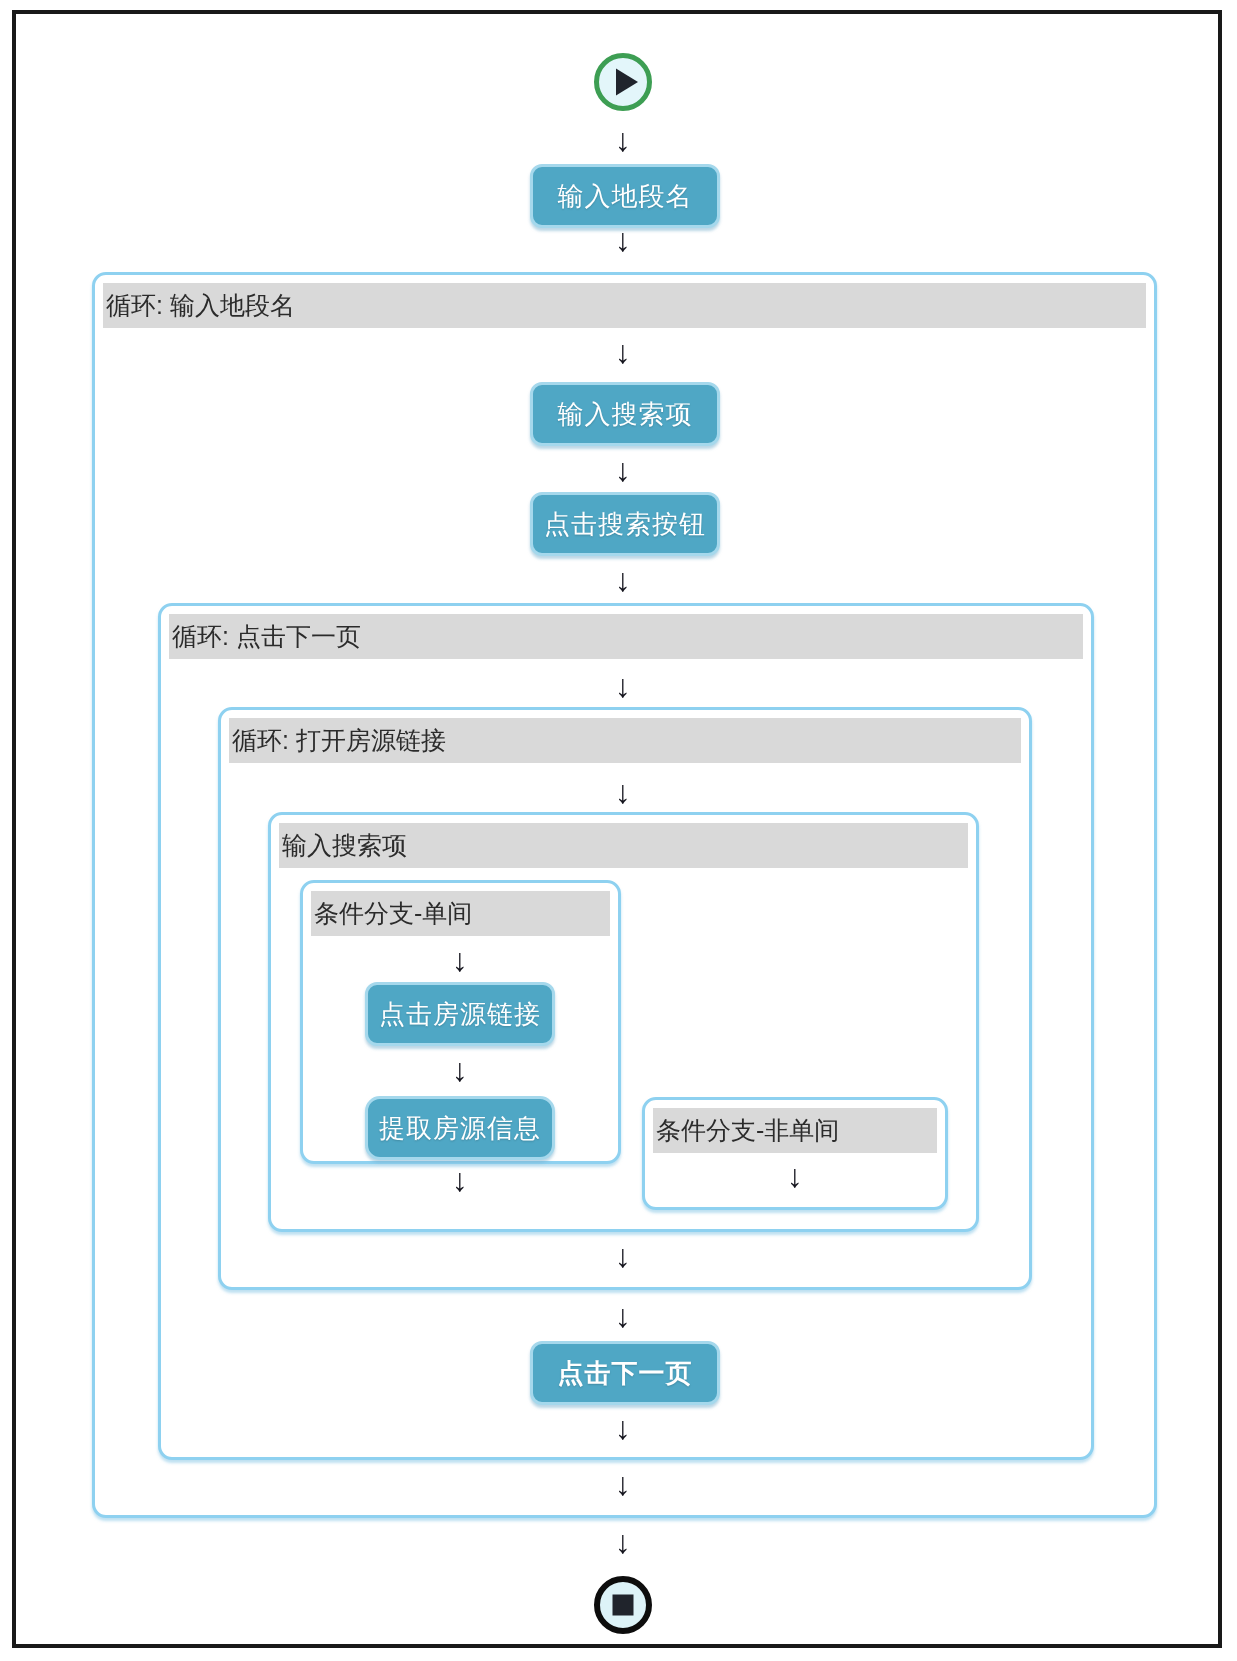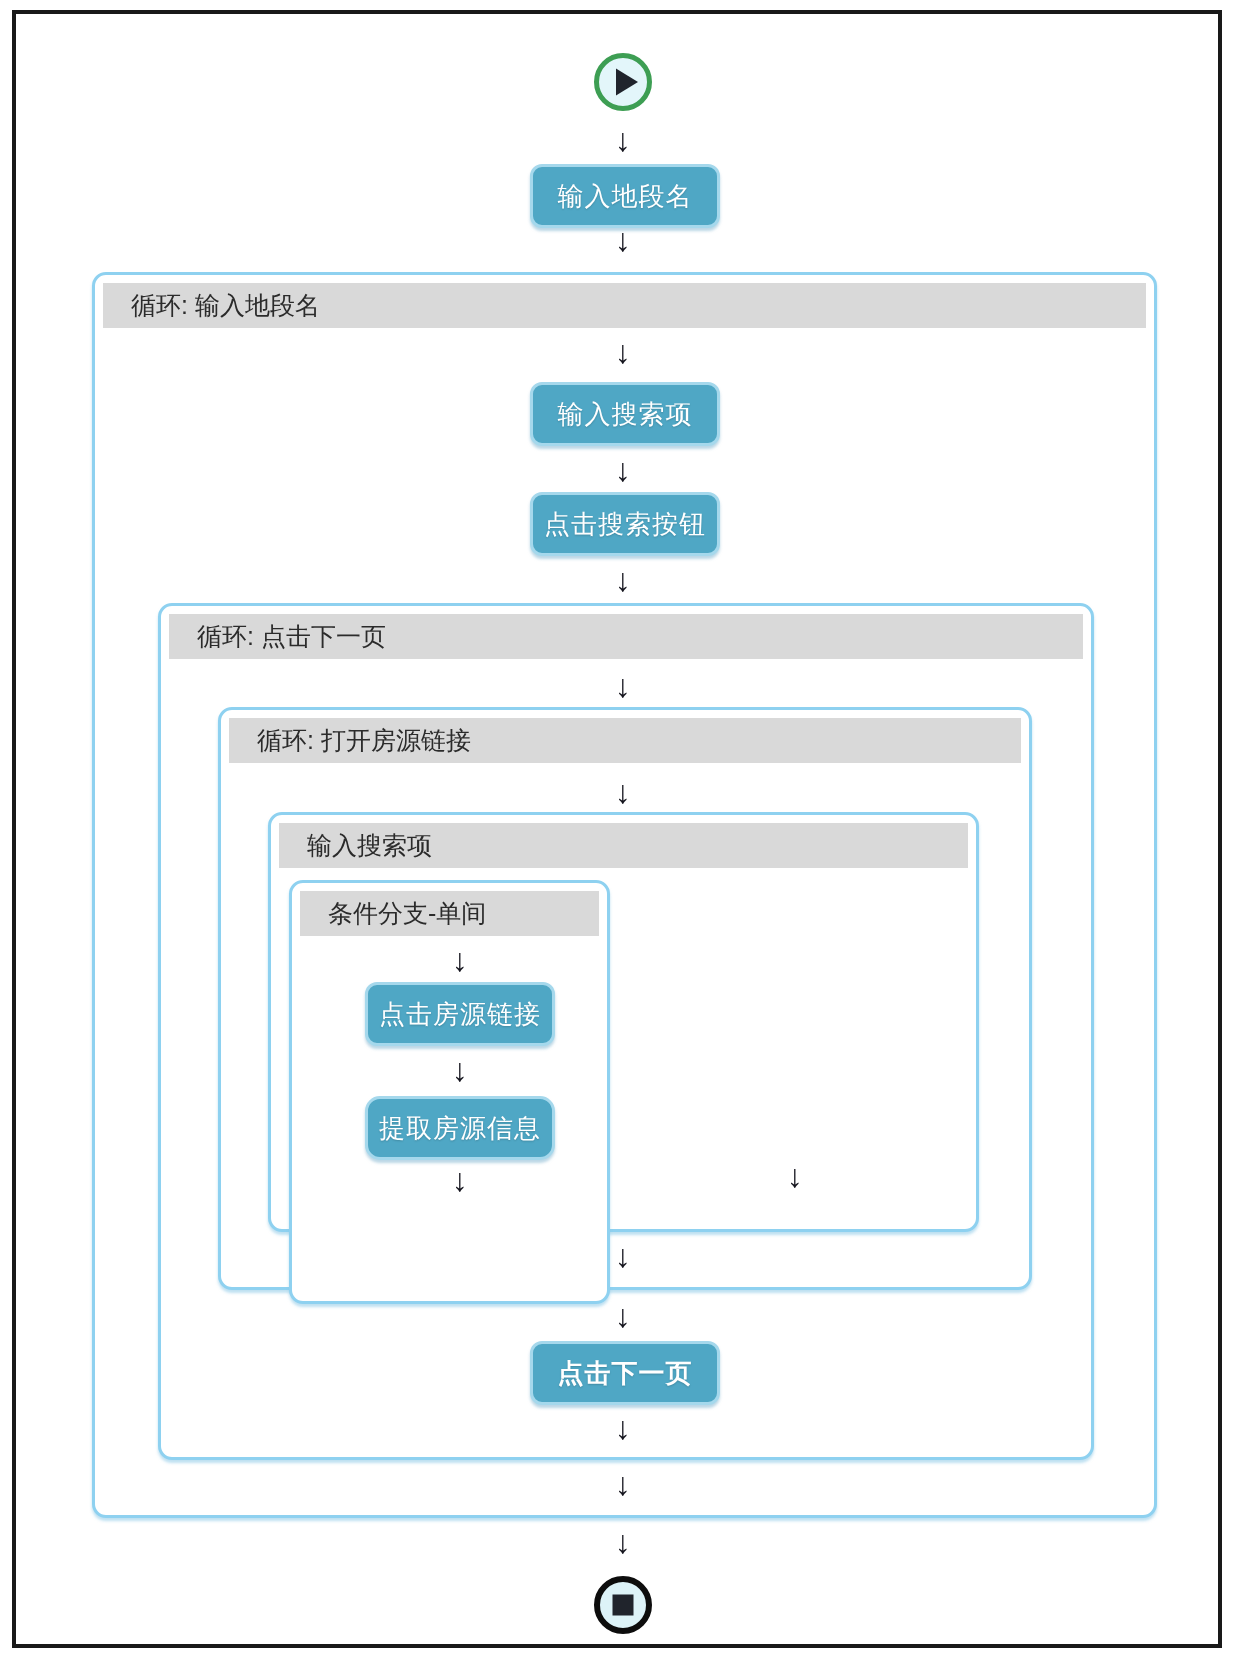--- a/index.html
+++ b/index.html
@@ -11,21 +11,21 @@
     position:absolute; left:12px; top:10px; width:1210px; height:1638px;
     border:4px solid #191919; background:#ffffff;
   }
   .box{
     position:absolute; border:3px solid #8ed1f0; border-radius:14px; background:#ffffff;
     box-shadow:0 3px 3px rgba(137,199,230,.55);
   }
   .bar{
     position:absolute; left:8px; right:8px; top:8px; height:45px;
     background:#d9d9d9; color:#2b2b2b; font-size:25px; line-height:45px;
-    padding-left:28px; white-space:nowrap; overflow:hidden;
+    padding-left:3px; white-space:nowrap; overflow:hidden;
   }
   .btn{
     position:absolute; width:190px; height:64px;
     background:#4fa7c5; border:3px solid #a5d8ec; border-radius:12px;
     color:#ffffff; font-size:26px; letter-spacing:1px;
     display:flex; align-items:center; justify-content:center;
     box-shadow:0 3px 3px rgba(120,175,205,.5);
     text-shadow:0 1px 2px rgba(0,0,0,.18);
     cursor:pointer;
   }
@@ -78,34 +78,37 @@
   <div class="box" style="left:218px; top:707px; width:814px; height:583px;">
     <div class="bar">循环: 打开房源链接</div>
   </div>
 
   <div class="arrow" style="left:603px; top:776px;">↓</div>
 
   <div class="box" style="left:268px; top:812px; width:711px; height:420px;">
     <div class="bar">输入搜索项</div>
   </div>
 
-  <div class="box" style="left:289px; top:880px; width:321px; height:424px;">
+  <div class="box" style="left:300px; top:880px; width:321px; height:284px;">
     <div class="bar">条件分支-单间</div>
   </div>
 
   <div class="arrow" style="left:440px; top:944px;">↓</div>
 
   <div class="btn" style="left:365px; top:982px;">点击房源链接</div>
 
   <div class="arrow" style="left:440px; top:1054px;">↓</div>
 
   <div class="btn" style="left:365px; top:1096px;border-radius:15px;">提取房源信息</div>
 
   <div class="arrow" style="left:440px; top:1164px;">↓</div>
 
+  <div class="box" style="left:642px; top:1097px; width:306px; height:113px;">
+    <div class="bar">条件分支-非单间</div>
+  </div>
 
   <div class="arrow" style="left:775px; top:1160px;">↓</div>
 
   <div class="arrow" style="left:603px; top:1240px;">↓</div>
 
   <div class="arrow" style="left:603px; top:1300px;">↓</div>
 
   <div class="btn" style="left:530px; top:1341px;font-weight:bold;">点击下一页</div>
 
   <div class="arrow" style="left:603px; top:1412px;">↓</div>

